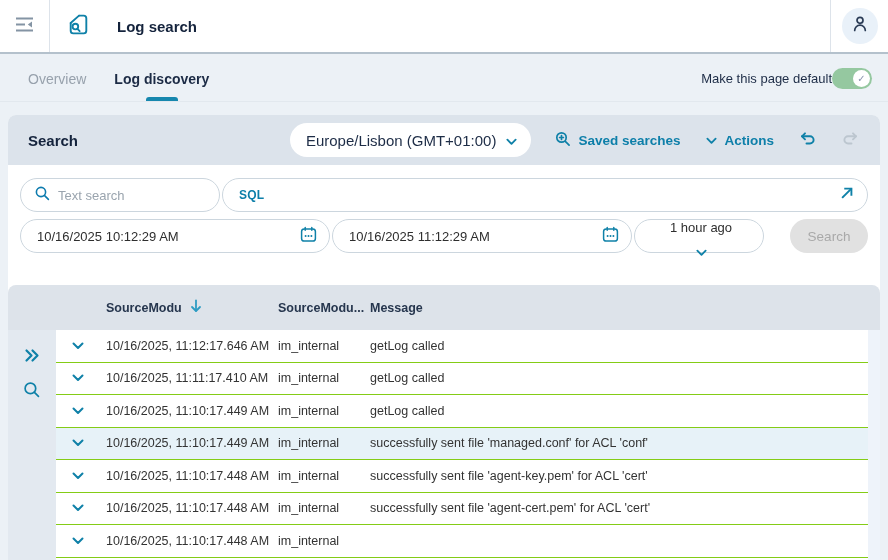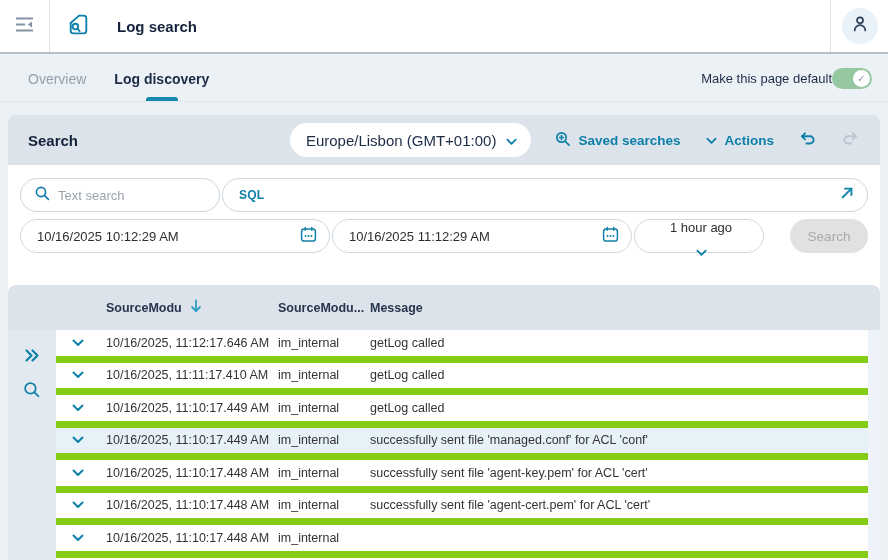--- a/index.html
+++ b/index.html
@@ -103,21 +103,21 @@
   .table-body { display:flex; height:230px; }
   .side-strip {
     width:48px; background:#e3e9f0; display:flex; flex-direction:column;
     align-items:center; padding-top:18px; gap:18px;
   }
   .strip-icon { cursor:pointer; display:flex; }
   .rows { flex:1; background:#fff; }
   .gutter { width:12px; background:#eef3fa; }
   .log-row {
     display:grid; grid-template-columns:44px 170px 90px 1fr;
-    height:32.5px; align-items:center; border-bottom:7px solid #84cc16;
+    height:32.5px; align-items:center; border-bottom:1px solid #84cc16;
     font-size:12.5px; color:#333; background:#fff; cursor:pointer;
   }
   .log-row.highlighted { background:#e7f2f8; }
   .row-chevron { justify-self:center; display:flex; cursor:pointer; }
   .cell { padding-left:6px; white-space:nowrap; overflow:hidden; }
   .cell.source { padding-left:8px; }
   .cell.message { padding-left:10px; }
 </style>
 </head>
 <body>

